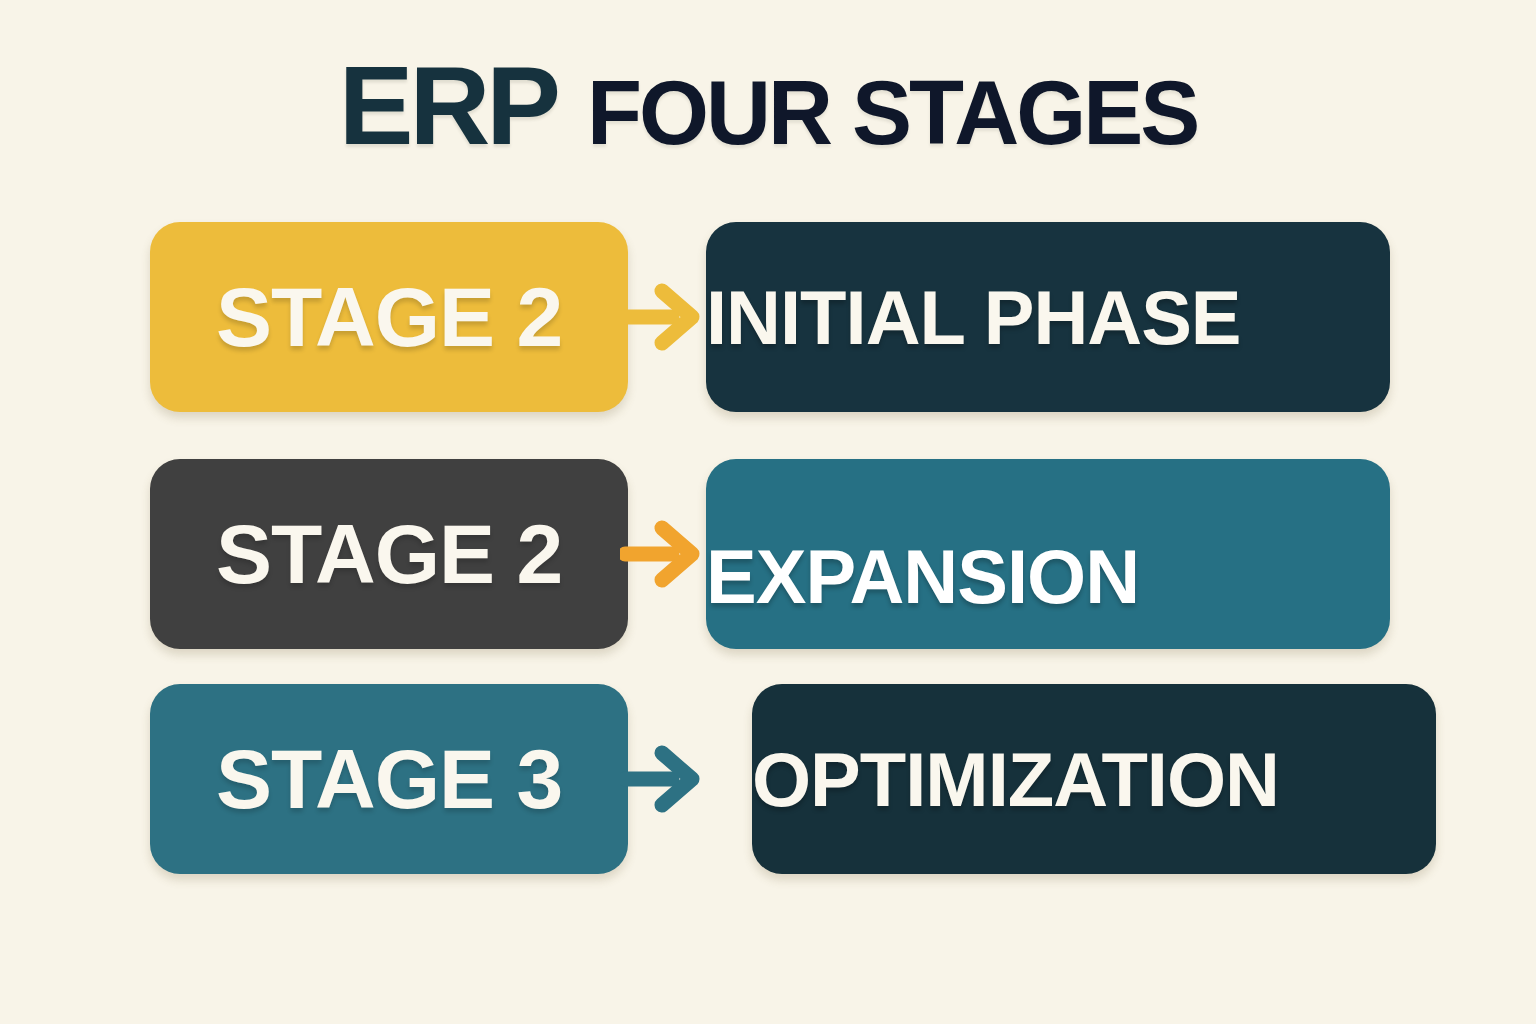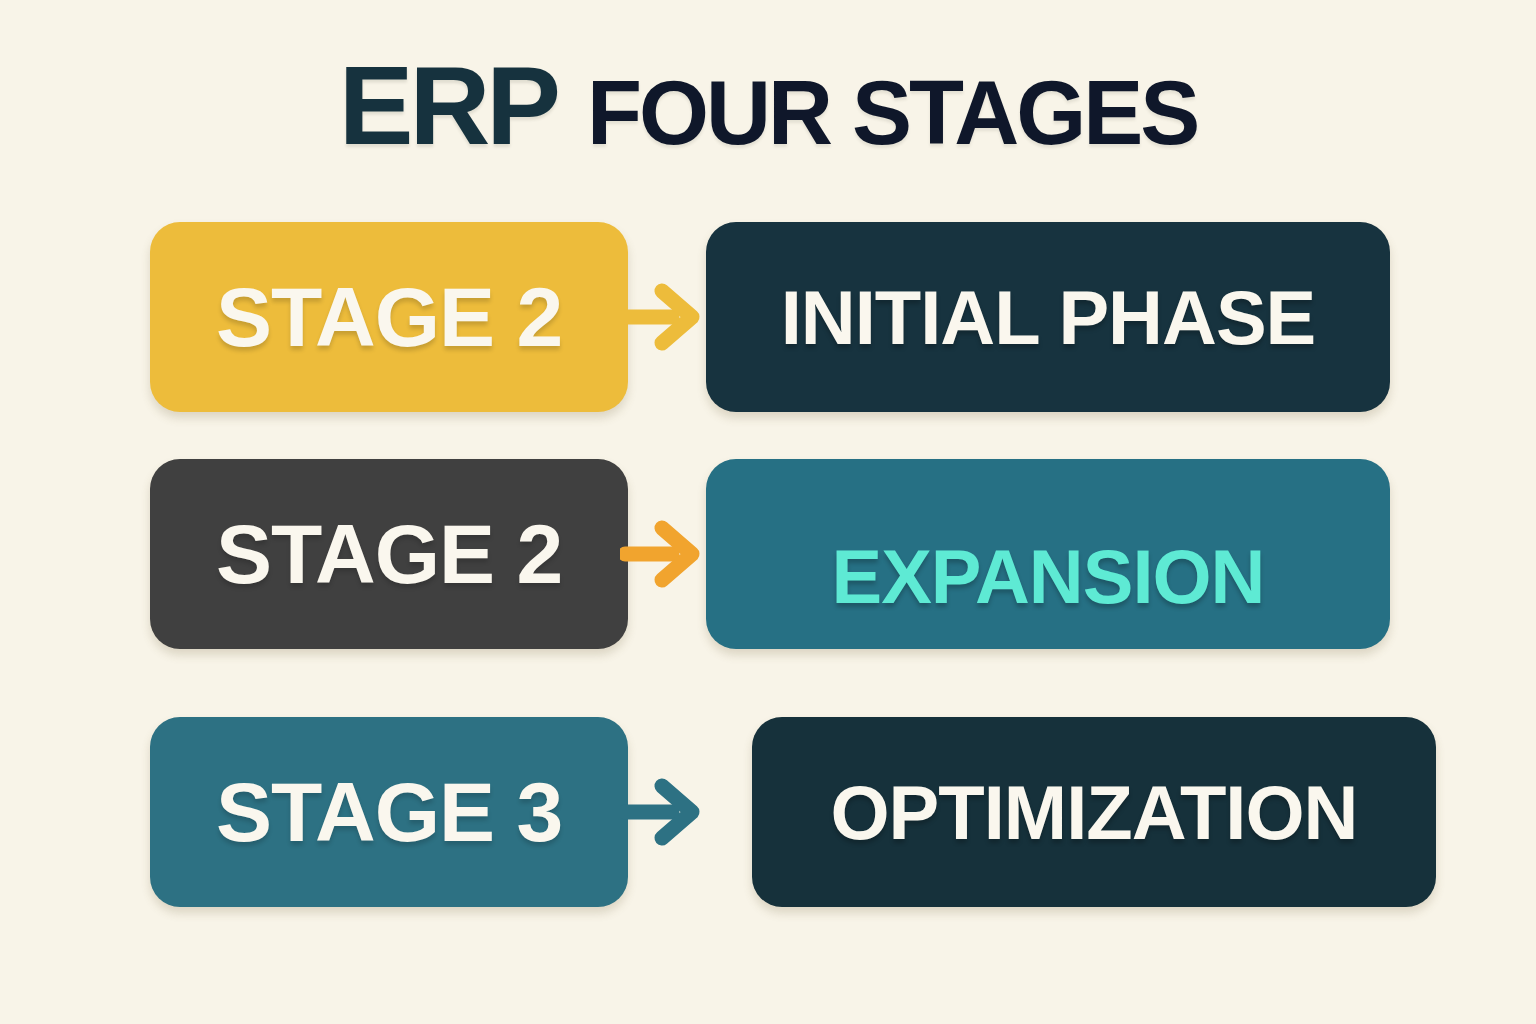--- a/index.html
+++ b/index.html
@@ -40,21 +40,21 @@
     text-shadow: 0 3px 3px rgba(60,60,40,0.10);
   }
   .row {
     position: absolute;
     left: 0;
     width: 100%;
     height: 190px;
   }
   .row.r0 { top: 222px; }
   .row.r1 { top: 459px; }
-  .row.r2 { top: 717px; }
+  .row.r2 { top: 684px; }
   .stage-box {
     position: absolute;
     left: 150px;
     top: 0;
     width: 478px;
     height: 190px;
     border-radius: 30px;
     display: flex;
     align-items: center;
     justify-content: center;
@@ -62,21 +62,20 @@
   }
   .phase-box {
     position: absolute;
     left: 706px;
     top: 0;
     width: 684px;
     height: 190px;
     border-radius: 30px;
     display: flex;
     align-items: center;
-    justify-content: center;
     box-shadow: 0 6px 10px rgba(110, 95, 55, 0.20);
   }
   .stage-label {
     font-size: 84px;
     font-weight: bold;
     letter-spacing: -1px;
     text-shadow: 0 4px 4px rgba(0,0,0,0.16);
     white-space: nowrap;
   }
   .phase-label {
@@ -124,21 +123,21 @@
     <div class="stage-box" style="background: #404040;">
       <span class="stage-label" style="color: rgb(250, 247, 238);">STAGE 2</span>
     </div>
     <div class="arrow">
       <svg width="84" height="80" viewBox="0 0 84 80" fill="none">
         <path class="arrow-shaft" d="M5 40 H52" stroke-width="15" stroke-linecap="round" stroke="#F1A42E"></path>
         <path class="arrow-head" d="M42 14 L72 40 L42 66" stroke-width="15" stroke-linecap="round" stroke-linejoin="round" stroke="#F1A42E"></path>
       </svg>
     </div>
     <div class="phase-box" style="background: rgb(38, 112, 132);">
-      <span class="phase-label" style="color: #5eead4; margin-top: 44px;">EXPANSION</span>
+      <span class="phase-label" style="color: #ffffff; margin-top: 44px;">EXPANSION</span>
     </div>
   </div>
 
   <div class="row r2">
     <div class="stage-box" style="background: rgb(45, 113, 131);">
       <span class="stage-label" style="color: rgb(250, 247, 238);">STAGE 3</span>
     </div>
     <div class="arrow">
       <svg width="84" height="80" viewBox="0 0 84 80" fill="none">
         <path class="arrow-shaft" d="M5 40 H52" stroke-width="15" stroke-linecap="round" stroke="#2D7183"></path>

